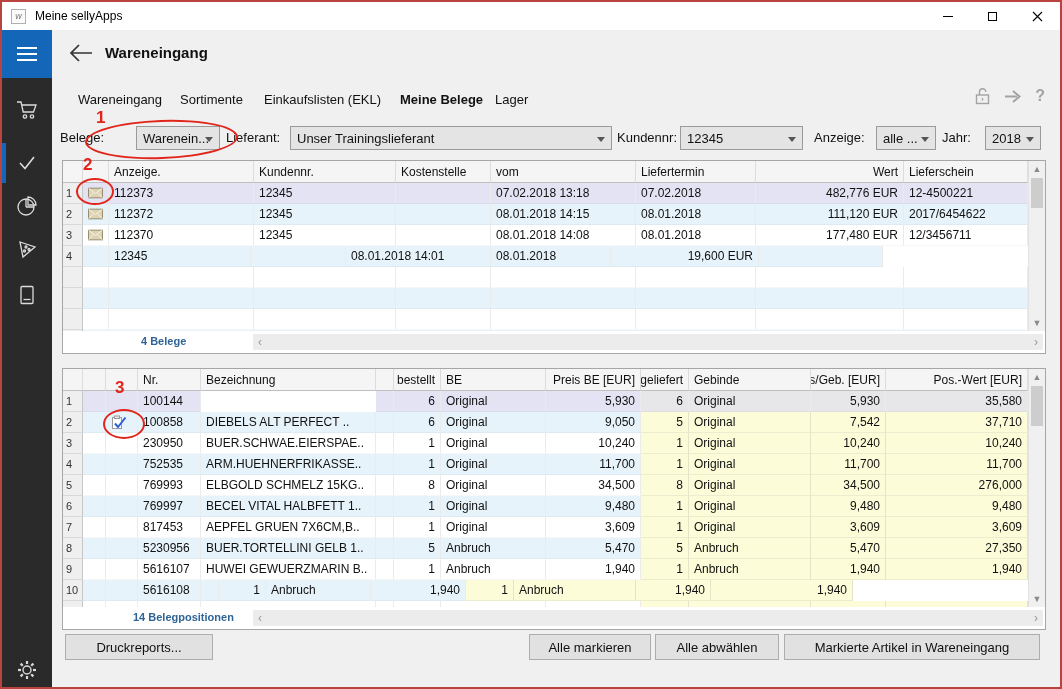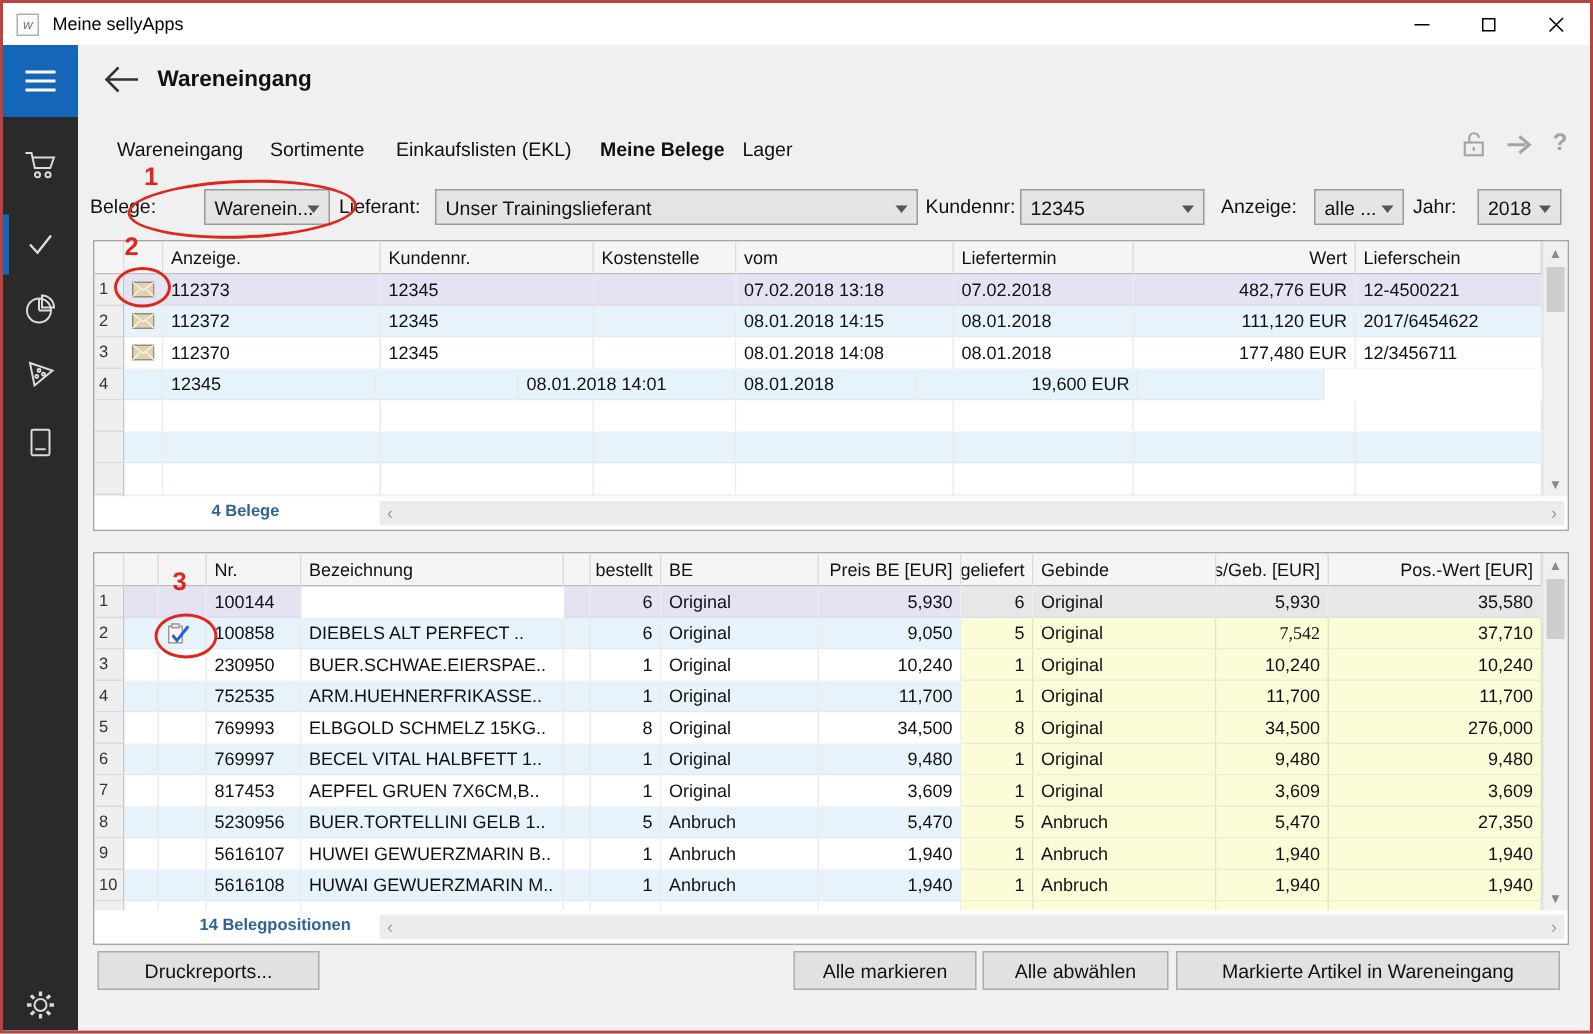--- a/index.html
+++ b/index.html
@@ -410,21 +410,21 @@
               </svg>
             </div>
             <div class="tcell" style="width: 63px;">100858</div>
             <div class="tcell" style="width: 175px;">DIEBELS ALT PERFECT ..</div>
             <div class="tcell" style="width: 18px;"></div>
             <div class="tcell right" style="width: 47px;">6</div>
             <div class="tcell" style="width: 105px;">Original</div>
             <div class="tcell right" style="width: 95px;">9,050</div>
             <div class="tcell right ycell" style="width: 48px;">5</div>
             <div class="tcell ycell" style="width: 122px;">Original</div>
-            <div class="tcell right ycell" style="width: 75px; font-family: Liberation Serif, serif;">7,542</div>
+            <div class="tcell right ycell" style="width: 75px;">7,542</div>
             <div class="tcell right ycell" style="width: 142px;">37,710</div>
           </div>
           <div class="trow odd">
             <div class="tcell numcell" style="width: 20px;">3</div>
             <div class="tcell" style="width: 23px;"></div>
             <div class="tcell" style="width: 32px;"></div>
             <div class="tcell" style="width: 63px;">230950</div>
             <div class="tcell" style="width: 175px;">BUER.SCHWAE.EIERSPAE..</div>
             <div class="tcell" style="width: 18px;"></div>
             <div class="tcell right" style="width: 47px;">1</div>
@@ -523,21 +523,20 @@
             <div class="tcell right ycell" style="width: 48px;">1</div>
             <div class="tcell ycell" style="width: 122px;">Anbruch</div>
             <div class="tcell right ycell" style="width: 75px;">1,940</div>
             <div class="tcell right ycell" style="width: 142px;">1,940</div>
           </div>
           <div class="trow even">
             <div class="tcell numcell" style="width: 20px;">10</div>
             <div class="tcell" style="width: 23px;"></div>
             <div class="tcell" style="width: 32px;"></div>
             <div class="tcell" style="width: 63px;">5616108</div>
-            <div class="tcell" style="width: 175px;">HUWAI GEWUERZMARIN M..</div>
             <div class="tcell" style="width: 18px;"></div>
             <div class="tcell right" style="width: 47px;">1</div>
             <div class="tcell" style="width: 105px;">Anbruch</div>
             <div class="tcell right" style="width: 95px;">1,940</div>
             <div class="tcell right ycell" style="width: 48px;">1</div>
             <div class="tcell ycell" style="width: 122px;">Anbruch</div>
             <div class="tcell right ycell" style="width: 75px;">1,940</div>
             <div class="tcell right ycell" style="width: 142px;">1,940</div>
           </div>
           <div class="trow odd">

